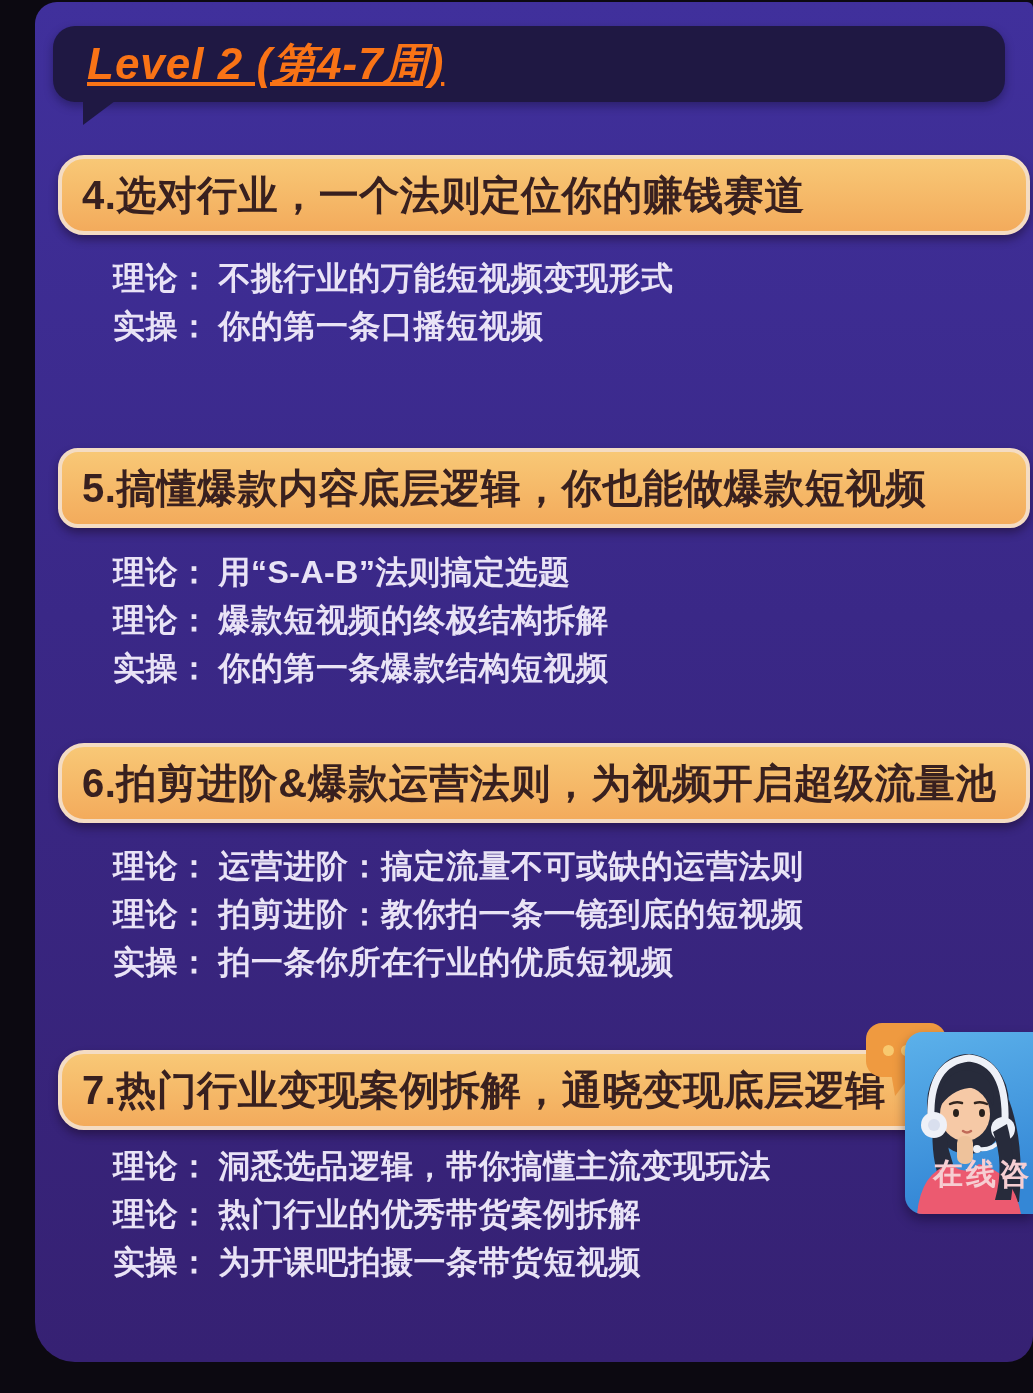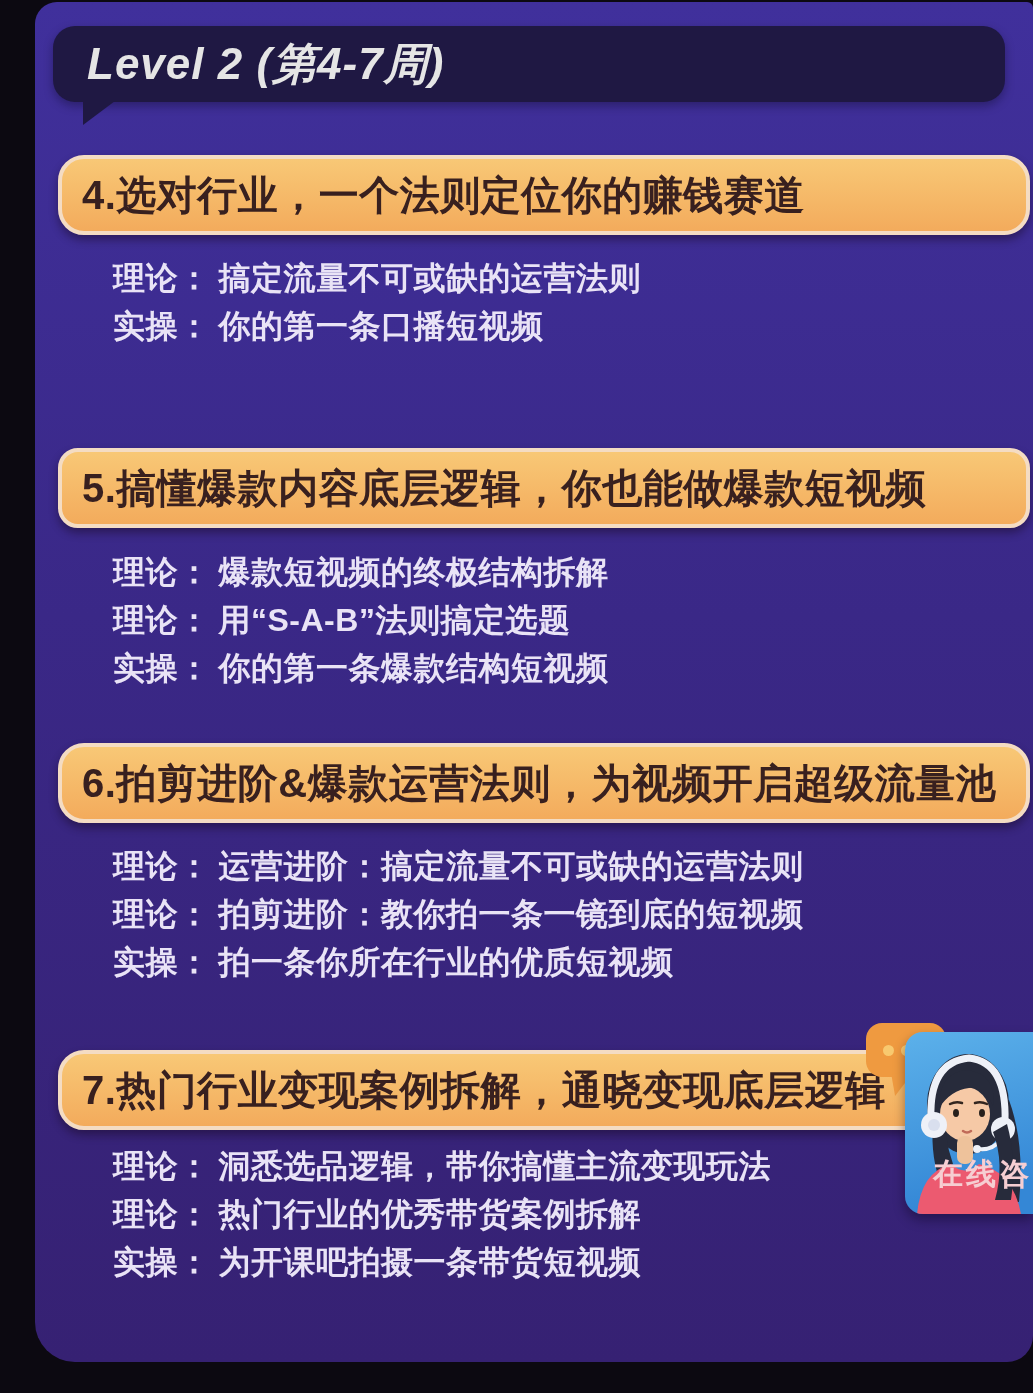--- a/index.html
+++ b/index.html
@@ -15,21 +15,21 @@
   }
   
   .level-bubble {
     position:absolute; left:18px; top:24px; width:952px; height:76px;
     background:#1f1843; border-radius:22px;
     display:flex; align-items:center;
     box-shadow:0 4px 10px rgba(10,5,25,.35);
   }
   .level-title {
     margin-left:34px; font-size:44px; font-style:italic; font-weight:bold;
-    color:#e5e5e5; letter-spacing:1px;
+    color:#f97316; letter-spacing:1px;text-decoration:underline;
   }
   .bubble-tail {
     position:absolute; left:48px; top:99px; width:0; height:0;
     border-top:24px solid #1f1843; border-right:32px solid transparent;
   }
   
   .course-banner {
     position:absolute; left:23px; width:972px; height:80px; box-sizing:border-box;
     background:linear-gradient(180deg,#f8c876 0%,#f3ab5c 100%);
     border:4px solid #f4dcc3; border-radius:26px;
@@ -91,36 +91,36 @@
     <div class="level-bubble">
       <span class="level-title">Level 2 (第4-7周)</span>
     </div>
     <div class="bubble-tail"></div>
 
     <div class="course-banner banner-s4">
       <span>4.选对行业，一个法则定位你的赚钱赛道</span>
     </div>
     <div class="bullets bullets-s4">
       <div class="bullet-row">
-        <span class="bl">理论：</span><span class="bt">搞定流量不可或缺的运营法则</span>
+        <span class="bl">理论：</span><span class="bt">不挑行业的万能短视频变现形式</span>
       </div>
       <div class="bullet-row">
         <span class="bl">实操：</span><span class="bt">你的第一条口播短视频</span>
       </div>
     </div>
 
     <div class="course-banner banner-s5">
       <span>5.搞懂爆款内容底层逻辑，你也能做爆款短视频</span>
     </div>
     <div class="bullets bullets-s5">
       <div class="bullet-row">
-        <span class="bl">理论：</span><span class="bt">爆款短视频的终极结构拆解</span>
+        <span class="bl">理论：</span><span class="bt">用“S-A-B”法则搞定选题</span>
       </div>
       <div class="bullet-row">
-        <span class="bl">理论：</span><span class="bt">用“S-A-B”法则搞定选题</span>
+        <span class="bl">理论：</span><span class="bt">爆款短视频的终极结构拆解</span>
       </div>
       <div class="bullet-row">
         <span class="bl">实操：</span><span class="bt">你的第一条爆款结构短视频</span>
       </div>
     </div>
 
     <div class="course-banner banner-s6">
       <span>6.拍剪进阶&amp;爆款运营法则，为视频开启超级流量池</span>
     </div>
     <div class="bullets bullets-s6">

